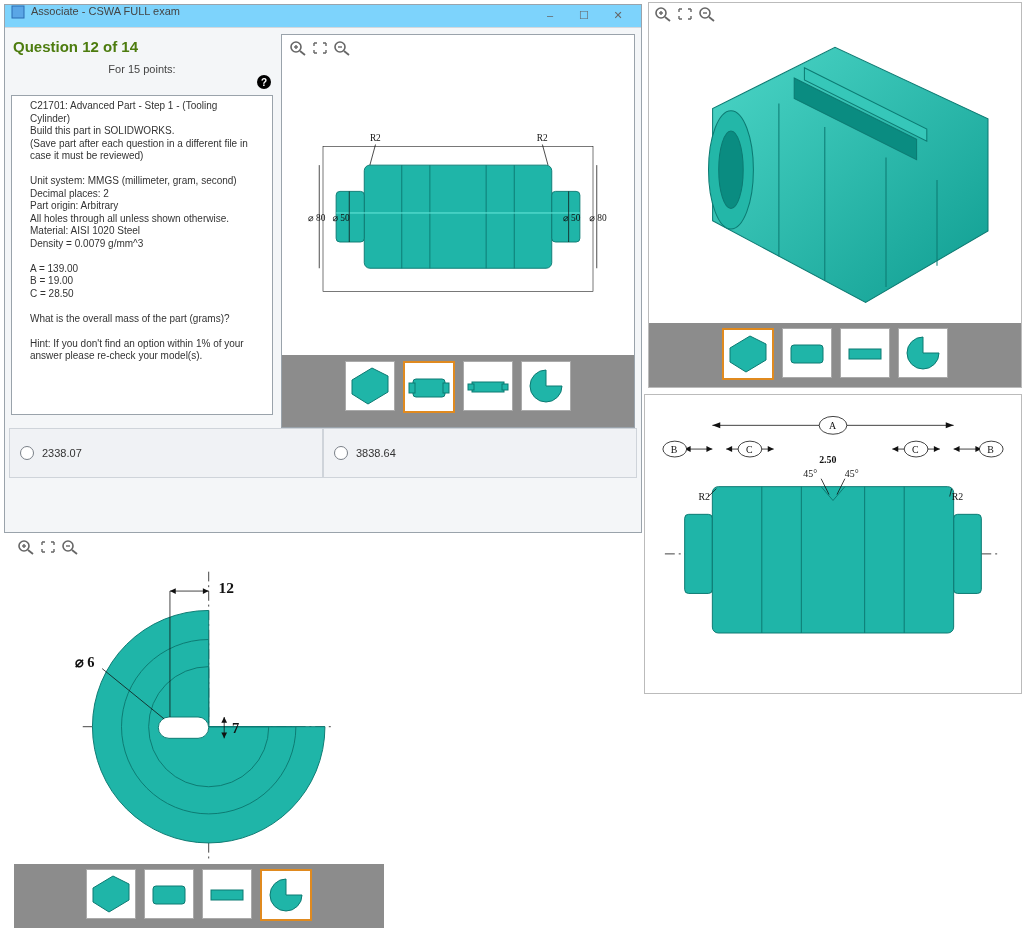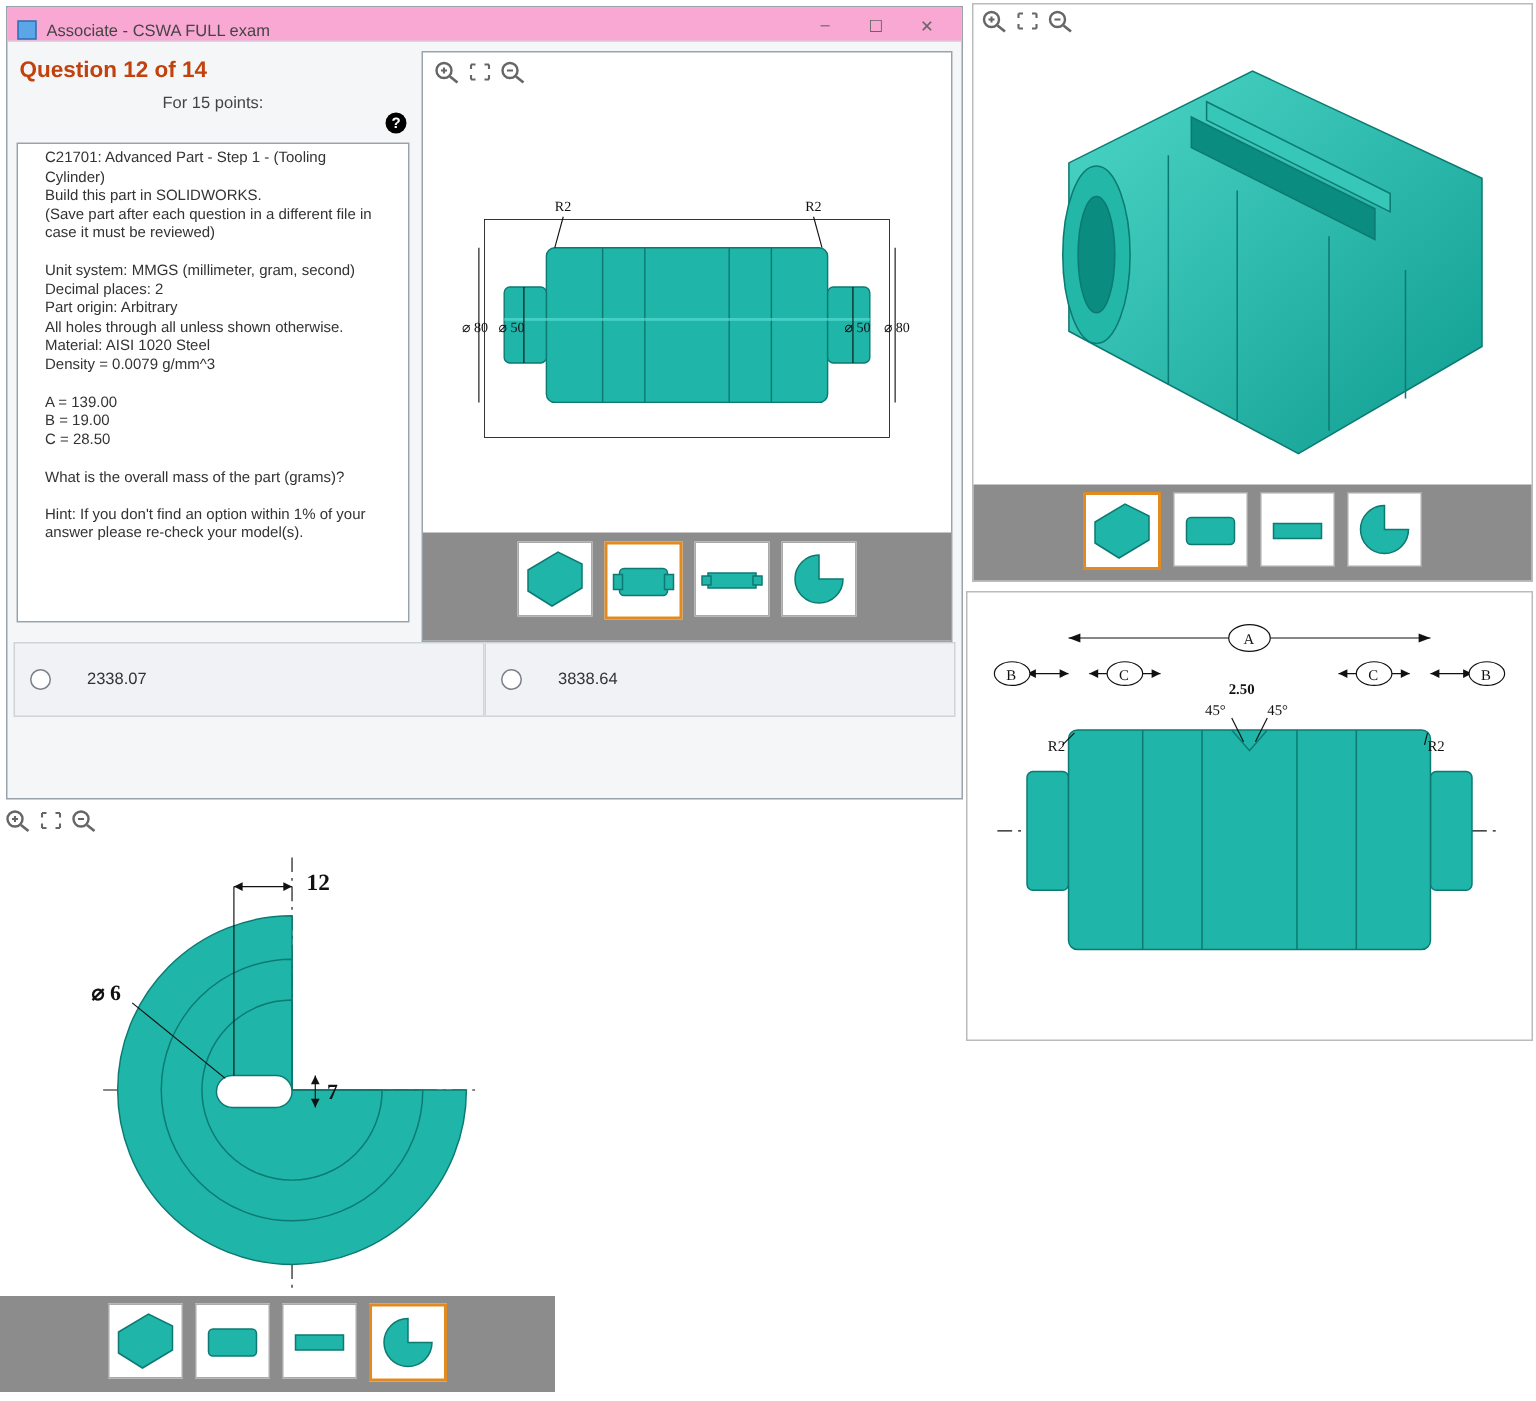--- a/index.html
+++ b/index.html
@@ -1,58 +1,58 @@
 <!DOCTYPE html>
 <html><head>
 <meta charset="utf-8">
 <style>
   html,body{margin:0;padding:0;background:#fff;font-family:"Segoe UI",Tahoma,sans-serif;font-size:11px;color:#222;}
   .page{position:relative;width:1024px;height:934px;}
   
   .panel{position:absolute;background:#fff;border:1px solid #ccc;}
   
   .win{left:4px;top:4px;width:636px;height:527px;border:1px solid #9aa3ab;background:#f4f6f8;}
-  .titlebar{height:22px;background:#f9a8d4;border-bottom:1px solid #d4d8dd;display:flex;align-items:flex-end;padding:0 6px;font-size:11px;color:#444;}
+  .titlebar{height:22px;background:#7dd3fc;border-bottom:1px solid #d4d8dd;display:flex;align-items:flex-start;padding:0 6px;font-size:11px;color:#444;}
   .titlebar .icon{width:14px;height:14px;margin-right:6px;display:inline-block;}
   .titlebar .spacer{flex:1;}
   .winbtn{width:34px;height:20px;display:flex;align-items:center;justify-content:center;color:#666;}
   .winbody{position:absolute;left:0;top:23px;right:0;bottom:0;}
   
   .qcol{position:absolute;left:6px;top:6px;width:262px;}
-  .qtitle{font-weight:700;font-size:15px;color:#c2410c;margin:4px 2px 8px 2px;}
+  .qtitle{font-weight:700;font-size:15px;color:#4d7c0f;margin:4px 2px 8px 2px;}
   .qpoints{font-size:11px;color:#444;margin:0 2px 6px 2px;display:flex;align-items:center;flex-direction:column;}
   .qpoints .help{margin-left:auto;width:14px;height:14px;border-radius:50%;background:#000;color:#fff;font-size:10px;font-weight:700;display:flex;align-items:center;justify-content:center;}
   .qtext{border:1px solid #9aa3ab;background:#fff;padding:4px 18px;font-size:10px;line-height:1.25;color:#333;white-space:pre-line;height:310px;overflow:hidden;}
   
   .imgview{position:absolute;left:276px;top:6px;right:6px;height:392px;border:1px solid #9aa3ab;background:#fff;}
   .zoombar{position:absolute;left:6px;top:4px;display:flex;gap:2px;color:#6b6b6b;}
   .zoombar .zbtn{width:20px;height:18px;display:flex;align-items:center;justify-content:center;}
   .drawing1{position:absolute;left:26px;top:52px;right:26px;height:250px;}
   
   .thumbs{position:absolute;left:0;right:0;bottom:0;height:60px;background:#8c8c8c;padding:6px 0;display:flex;justify-content:center;gap:8px;}
   .thumb{width:48px;height:48px;background:#fff;border:1px solid #aaa;position:relative;}
   .thumb.sel{border:2px solid #e08a1f;}
   .thumb svg{position:absolute;inset:0;}
   
   .answers{position:absolute;left:4px;right:4px;top:400px;bottom:4px;}
   .ansrow{display:flex;height:50%;}
-  .anscell{flex:1;border:1px solid #cfd4da;background:#f0f2f5;display:flex;align-items:center;padding:0 10px;gap:24px;font-size:11px;color:#333;}
+  .anscell{flex:1;border:1px solid #cfd4da;background:#f0f2f5;display:flex;align-items:center;padding:0 10px;gap:8px;font-size:11px;color:#333;}
   .radio{width:12px;height:12px;border:1px solid #7a8088;border-radius:50%;display:inline-block;background:#fff;position:relative;}
   .radio.sel{border-color:#2a7bd9;}
   .radio.sel::after{content:"";position:absolute;left:2px;top:2px;width:6px;height:6px;border-radius:50%;background:#2a7bd9;}
   
   .p3d{left:648px;top:2px;width:372px;height:384px;border:1px solid #bbb;}
   .p3d .zoombar{left:4px;top:2px;}
   .p3d .thumbs{height:54px;padding:5px 0;}
   .p3d .viewer{position:absolute;left:0;top:24px;right:0;bottom:54px;}
   
   .pdim{left:644px;top:394px;width:376px;height:298px;border:1px solid #bbb;}
   .pdim .view{position:absolute;inset:10px;}
   
-  .psec{left:0;top:536px;width:370px;height:392px;}
+  .psec{left:14px;top:536px;width:370px;height:392px;}
   .psec .zoombar{left:2px;top:2px;}
   .psec .view{position:absolute;left:20px;top:26px;right:20px;bottom:56px;}
   .psec .thumbs{height:54px;padding:5px 0;}
   
   .cylcolor{fill:#1fb5a8;}
   .cylstroke{stroke:#0c7a72;stroke-width:1;fill:none;}
   .dimtext{font:10px "Segoe UI";fill:#111;}
   .dimline{stroke:#111;stroke-width:0.8;}
   .pill{fill:#fff;stroke:#111;stroke-width:0.8;}
   

